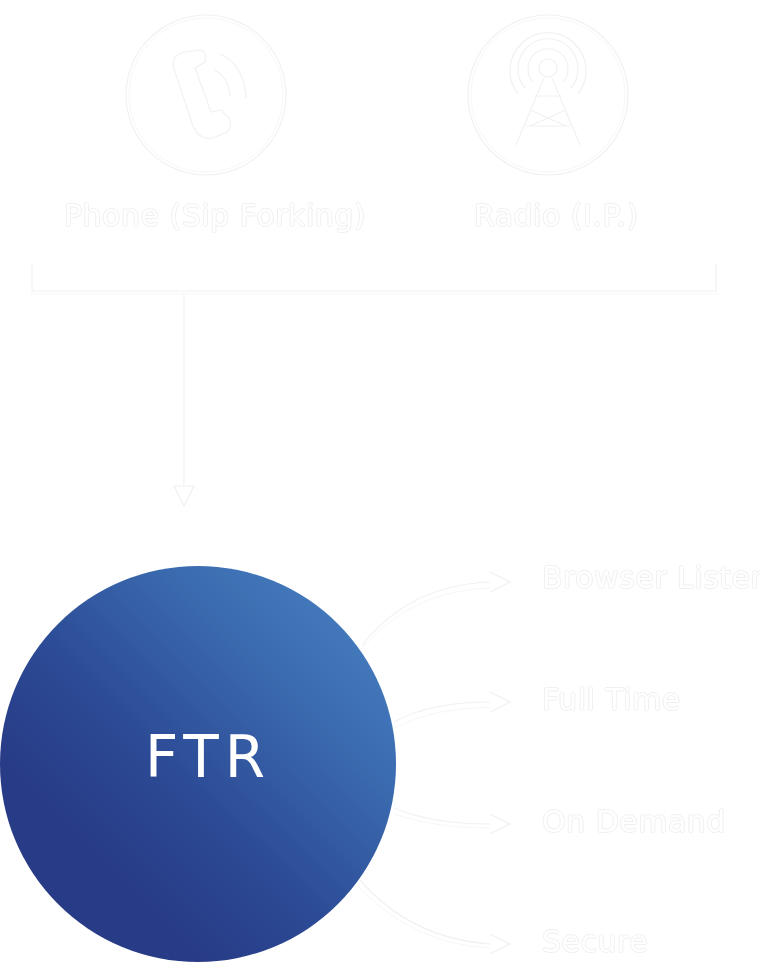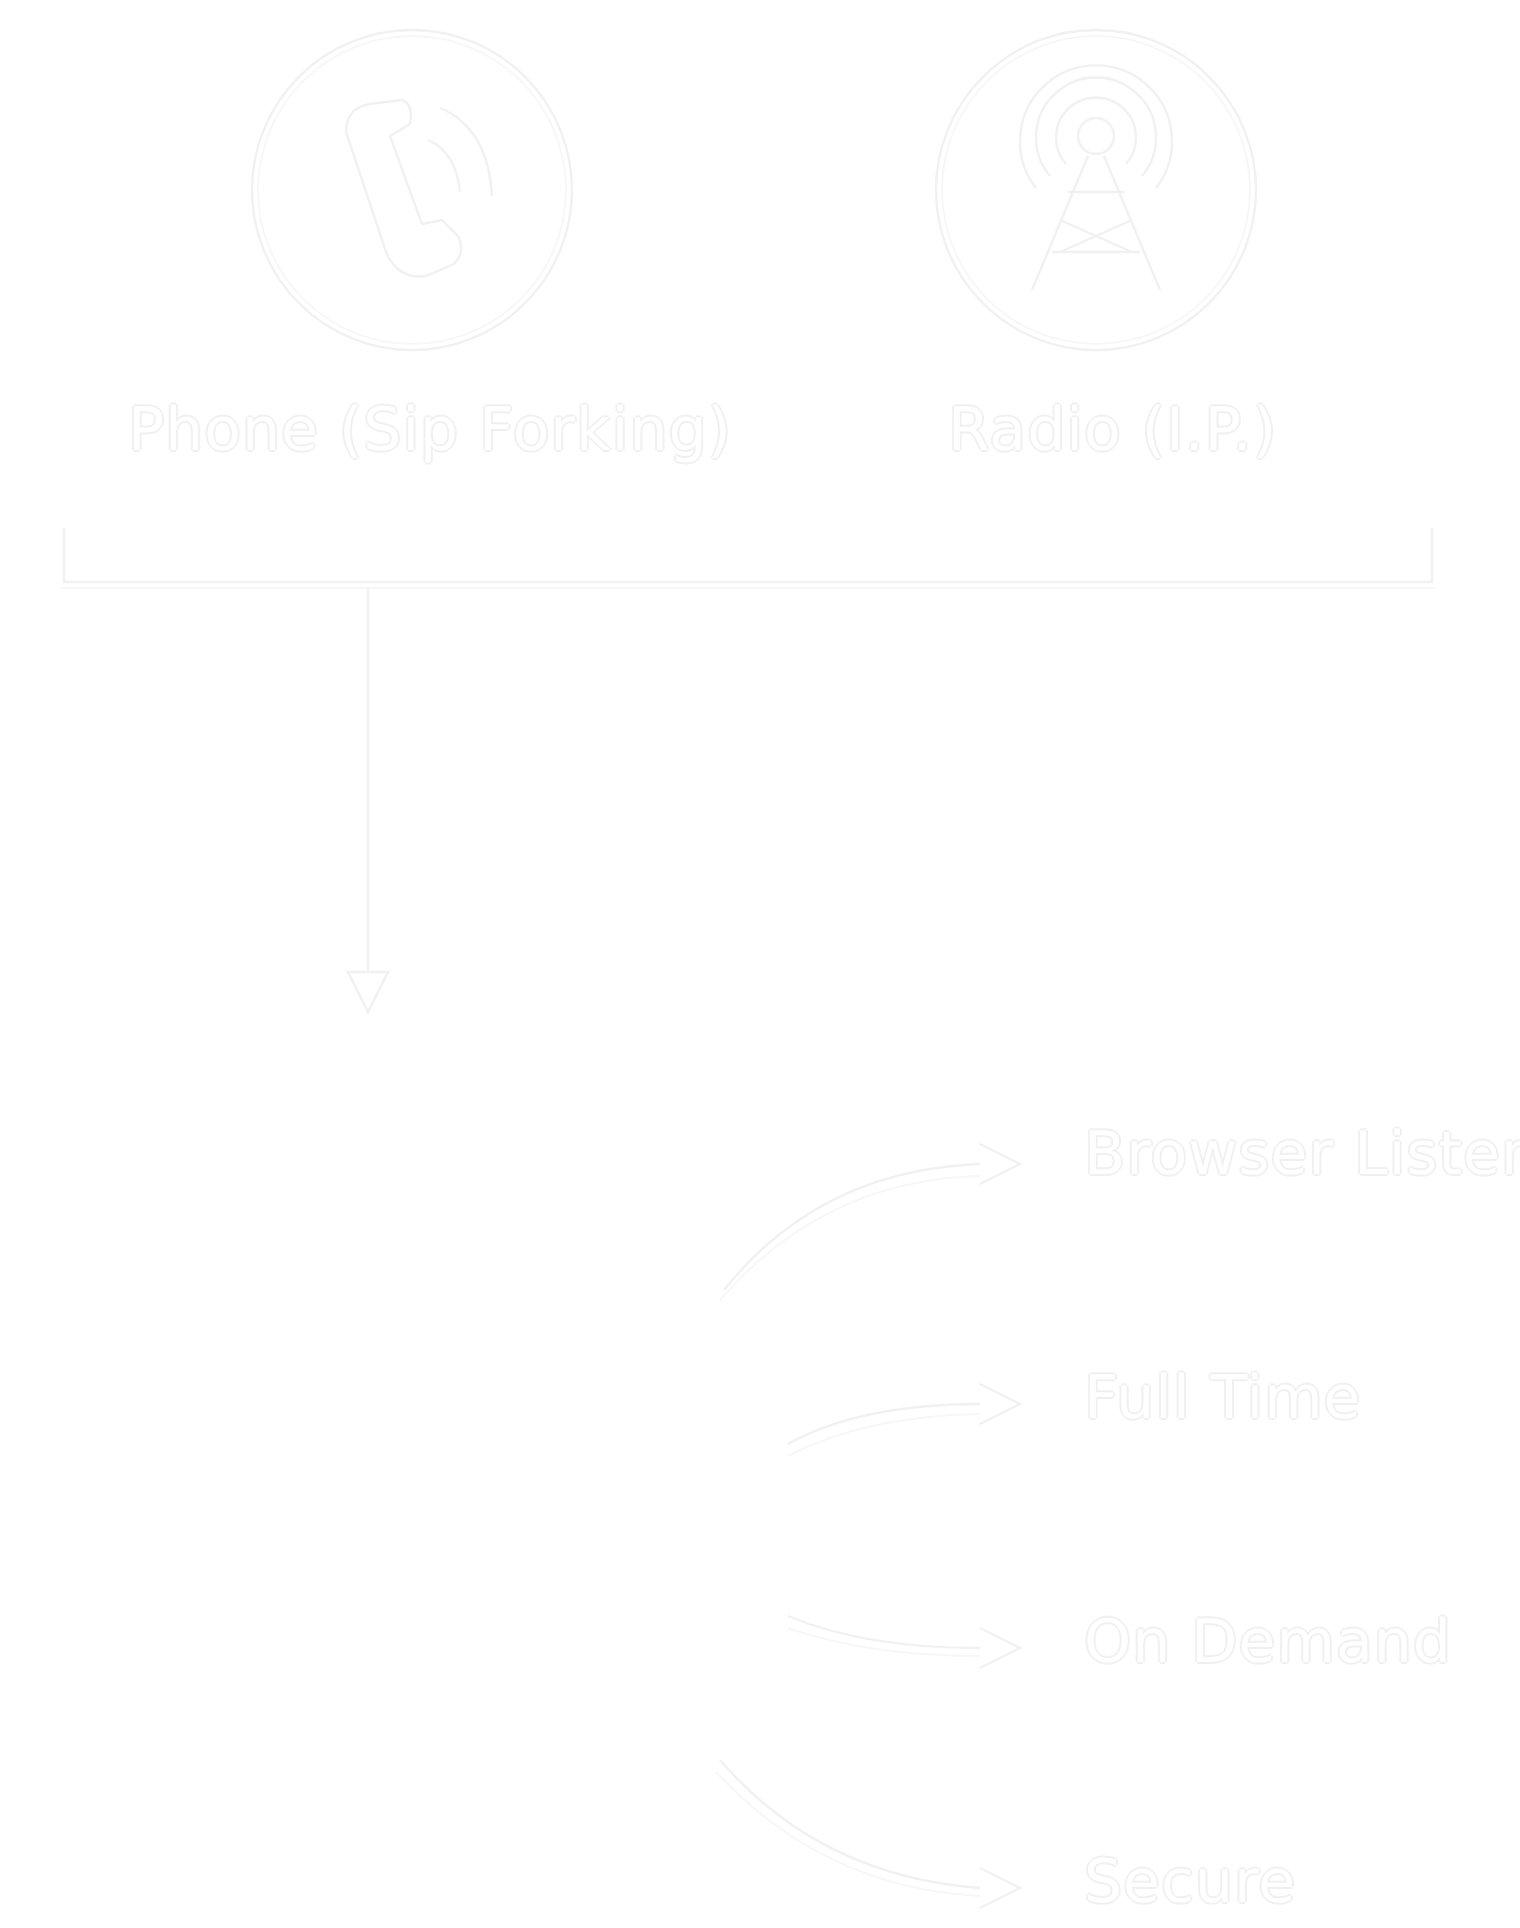--- a/index.html
+++ b/index.html
@@ -78,19 +78,22 @@
     <g>
       <path class="ghost-line" d="M360 880 Q410 938 490 944"></path>
       <path class="ghost-line-2" d="M358 886 Q412 944 490 948"></path>
       <path class="ghost-line" d="M490 934 L510 944 L490 954"></path>
     </g>
   </svg>
 
   <div class="label top-label" style="left:64px;">Phone (Sip Forking)</div>
   <div class="label top-label" style="left:474px;">Radio (I.P.)</div>
 
+  <div class="ftr-circle">
+    <span class="ftr-text">FTR</span>
+  </div>
 
   <div class="label out-label" style="left:542px; top:560px;">Browser Listen</div>
   <div class="label out-label" style="left:542px; top:682px;">Full Time</div>
   <div class="label out-label" style="left:542px; top:804px;">On Demand</div>
   <div class="label out-label" style="left:542px; top:924px;">Secure</div>
 
 </div>
 
 </body></html>

